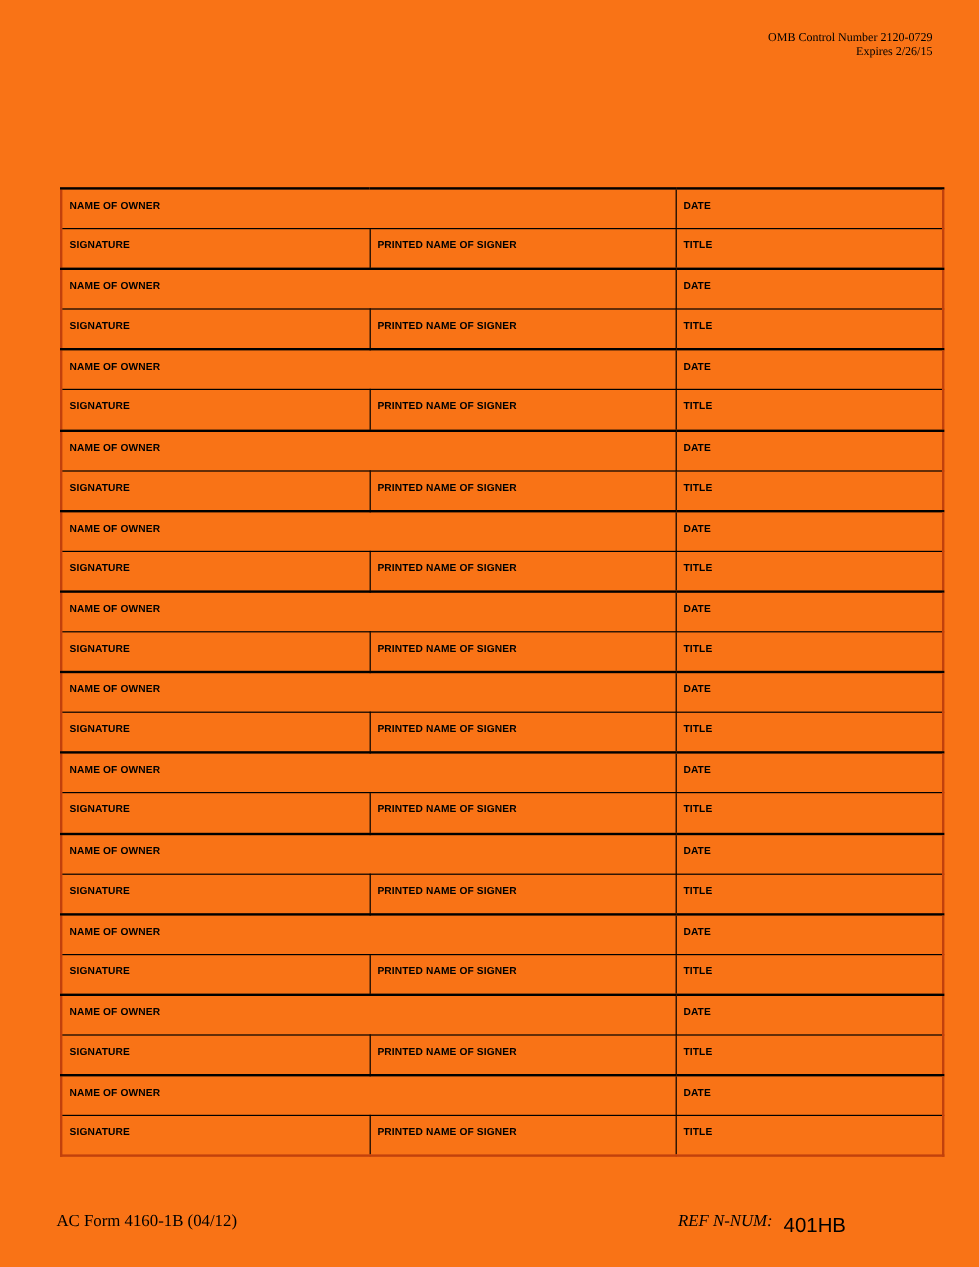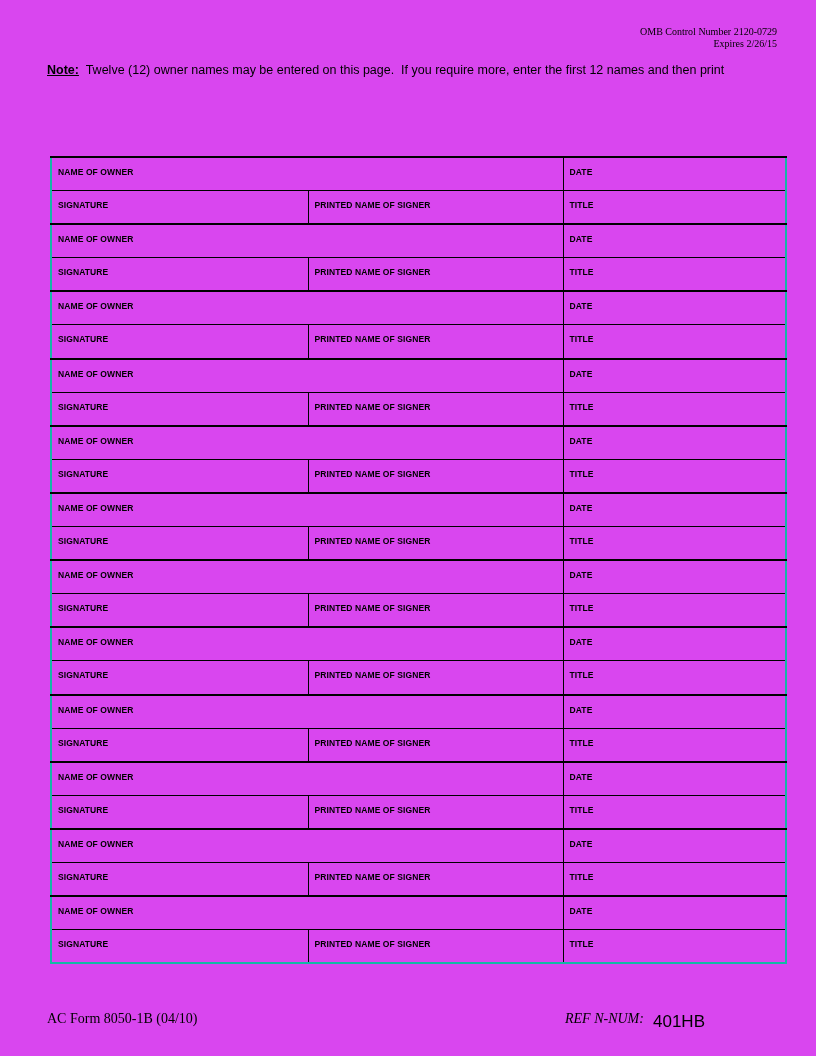--- a/index.html
+++ b/index.html
@@ -1,20 +1,20 @@
 <!DOCTYPE html>
 <html><head>
 <meta charset="utf-8">
 <style>
   html, body { margin: 0; padding: 0; background: #ffffff; }
   .page {
     position: relative;
     width: 816px;
     height: 1056px;
-    background: #d946ef;
+    background: #f97316;
     color: #000000;
     font-family: "Liberation Sans", sans-serif;
     overflow: hidden;
   }
 
   
   .omb {
     position: absolute;
     top: 26px;
     right: 39px;
@@ -39,21 +39,21 @@
   }
 
   
   .owners {
     position: absolute;
     left: 50px;
     top: 156px;
     width: 735px;
     border-collapse: collapse;
     table-layout: fixed;
-    border: 2px solid #14b8a6;
+    border: 2px solid #c2410c;
   }
   .owners td {
     border: 1px solid #000;
     vertical-align: top;
     box-sizing: border-box;
     height: 33.6px;
     padding: 3px 4px 0 6px;
     overflow: hidden;
   }
   .owners tr.name-row td { border-top-width: 2px; }
@@ -88,21 +88,20 @@
 <body>
 
 <div class="page">
 
   <div class="omb">
     <div>OMB Control Number 2120-0729</div>
     <div>Expires 2/26/15</div>
   </div>
 
   <div class="note">
-    <div class="note-line"><span class="note-label">Note:</span><span>  Twelve (12) owner names may be entered on this page.  If you require more, enter the first 12 names and then print</span></div>
   </div>
 
   <table class="owners">
     <colgroup>
       <col style="width:257px">
       <col style="width:255px">
       <col style="width:223px">
     </colgroup>
     <tbody id="owners-tbody">
     <tr class="name-row">
@@ -341,18 +340,18 @@
         <span class="lbl">PRINTED NAME OF SIGNER</span>
       </td>
       <td>
         <span class="lbl">TITLE</span>
       </td>
     </tr>
   </tbody>
   </table>
 
   <div class="footer">
-    <span class="form-number">AC Form 8050-1B (04/10)</span>
+    <span class="form-number">AC Form 4160-1B (04/12)</span>
     <span class="ref-label">REF N-NUM:</span>
     <span class="ref-value">401HB</span>
   </div>
 
 </div>
 
 </body></html>

